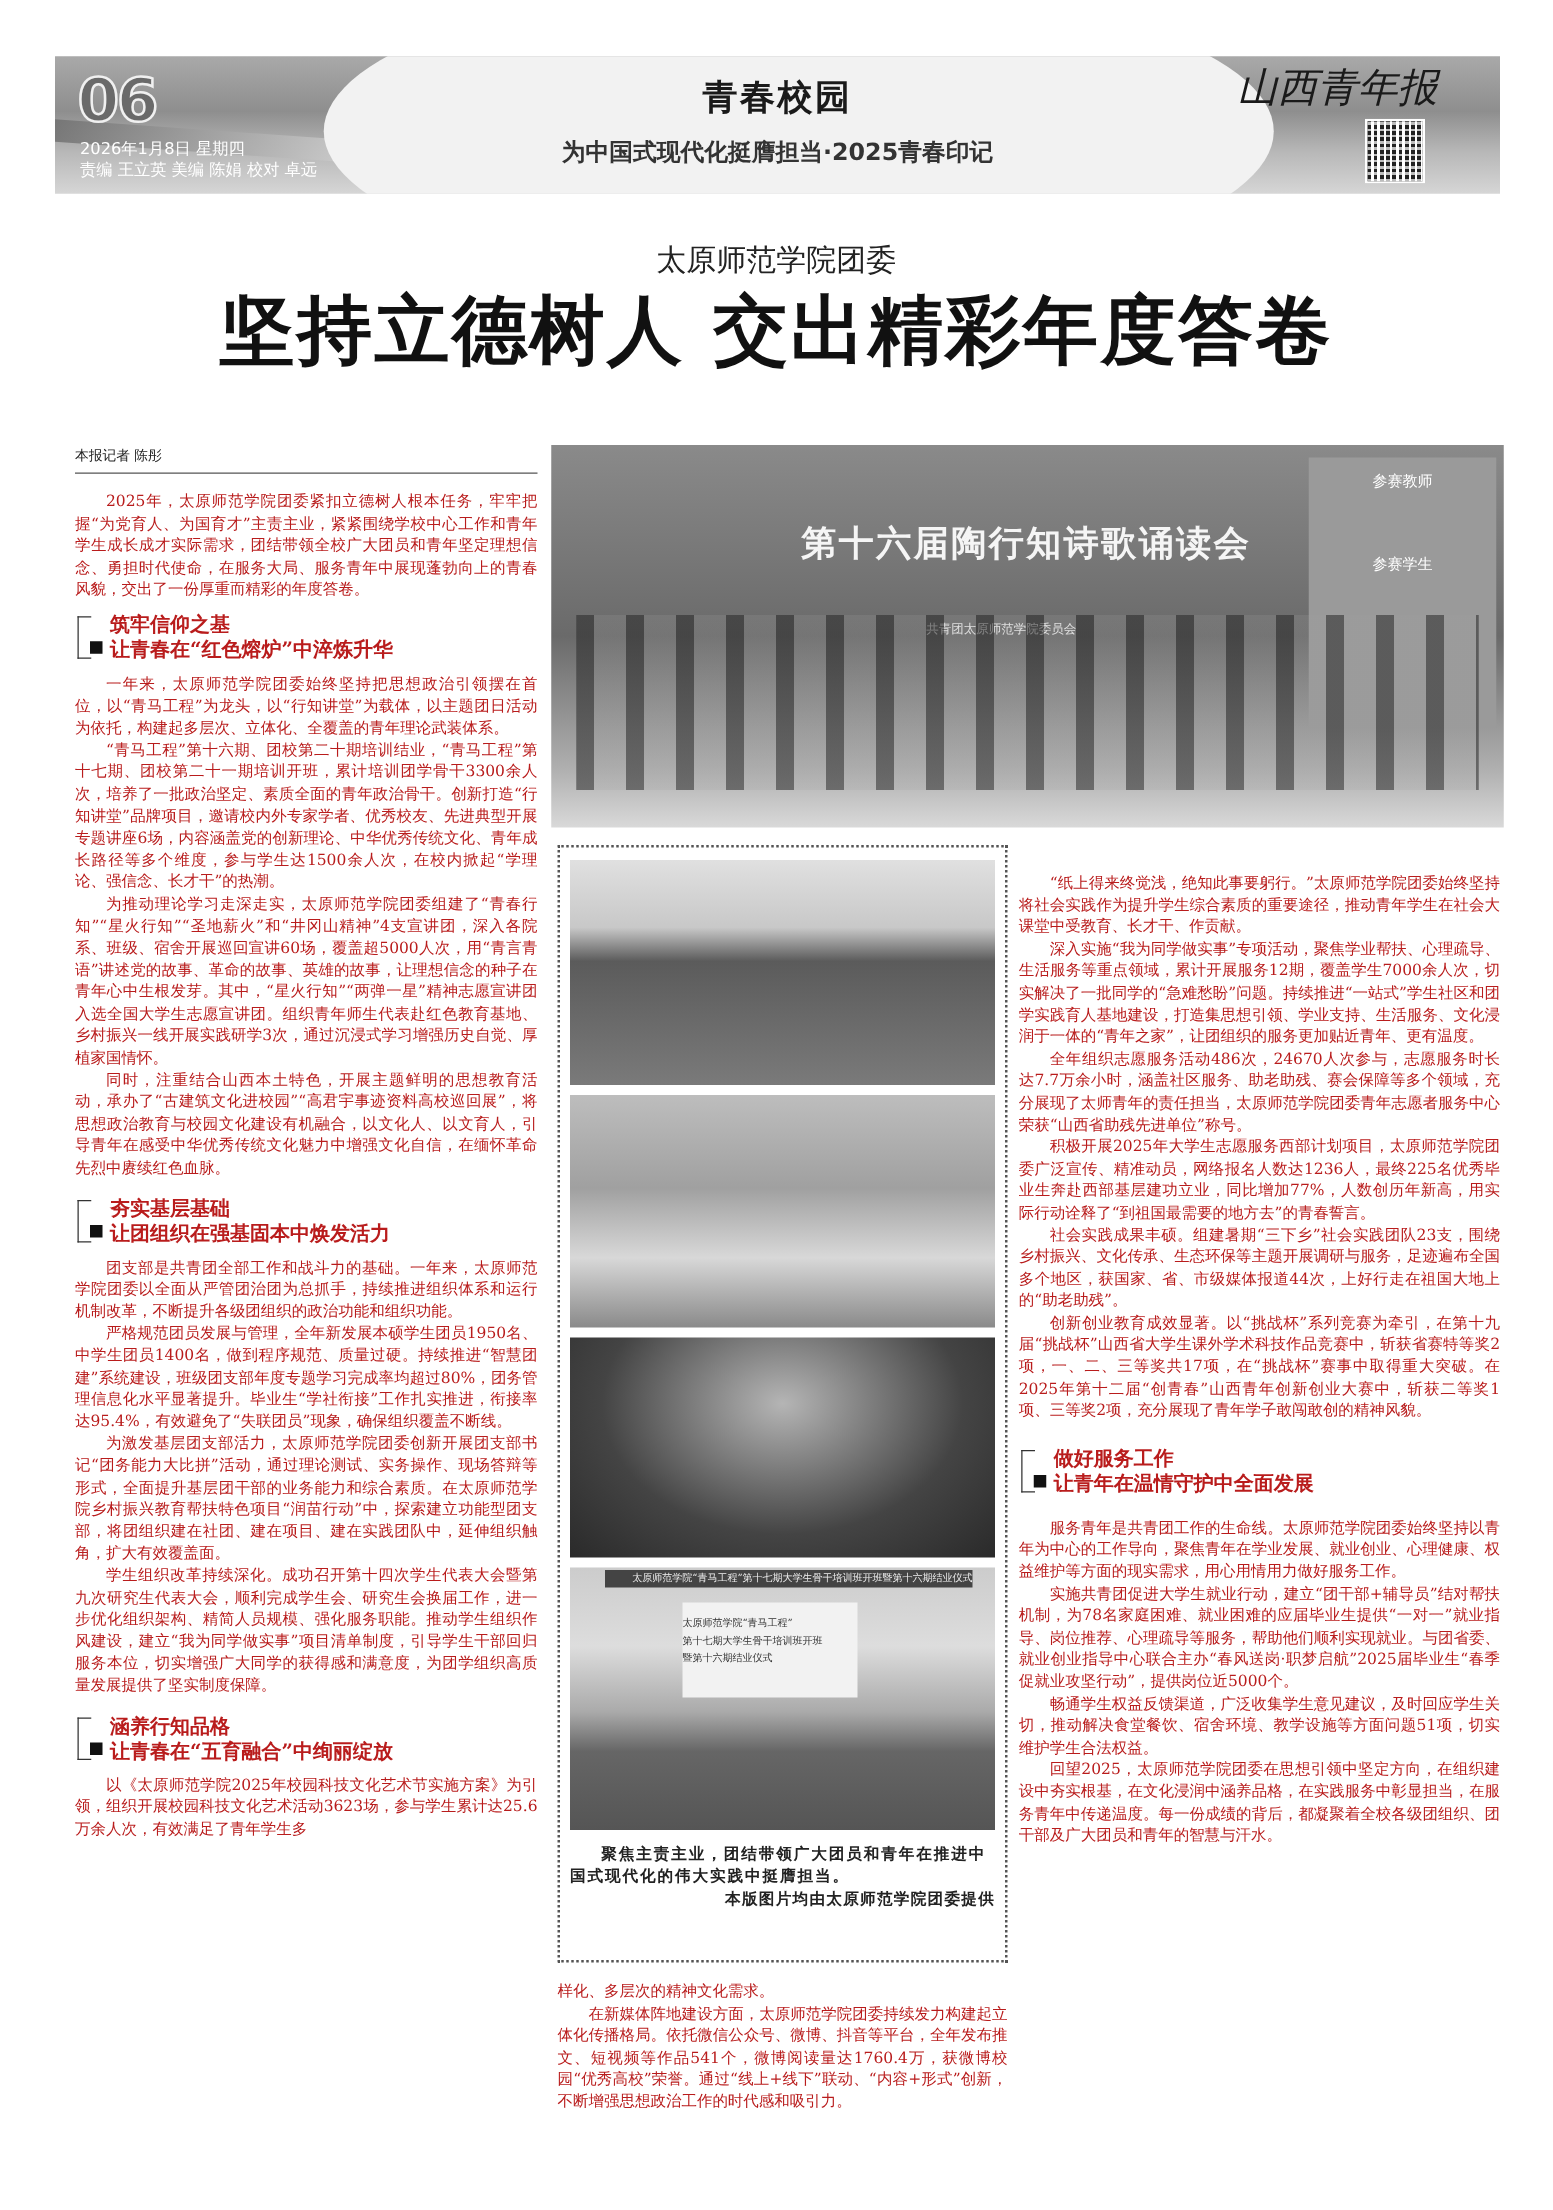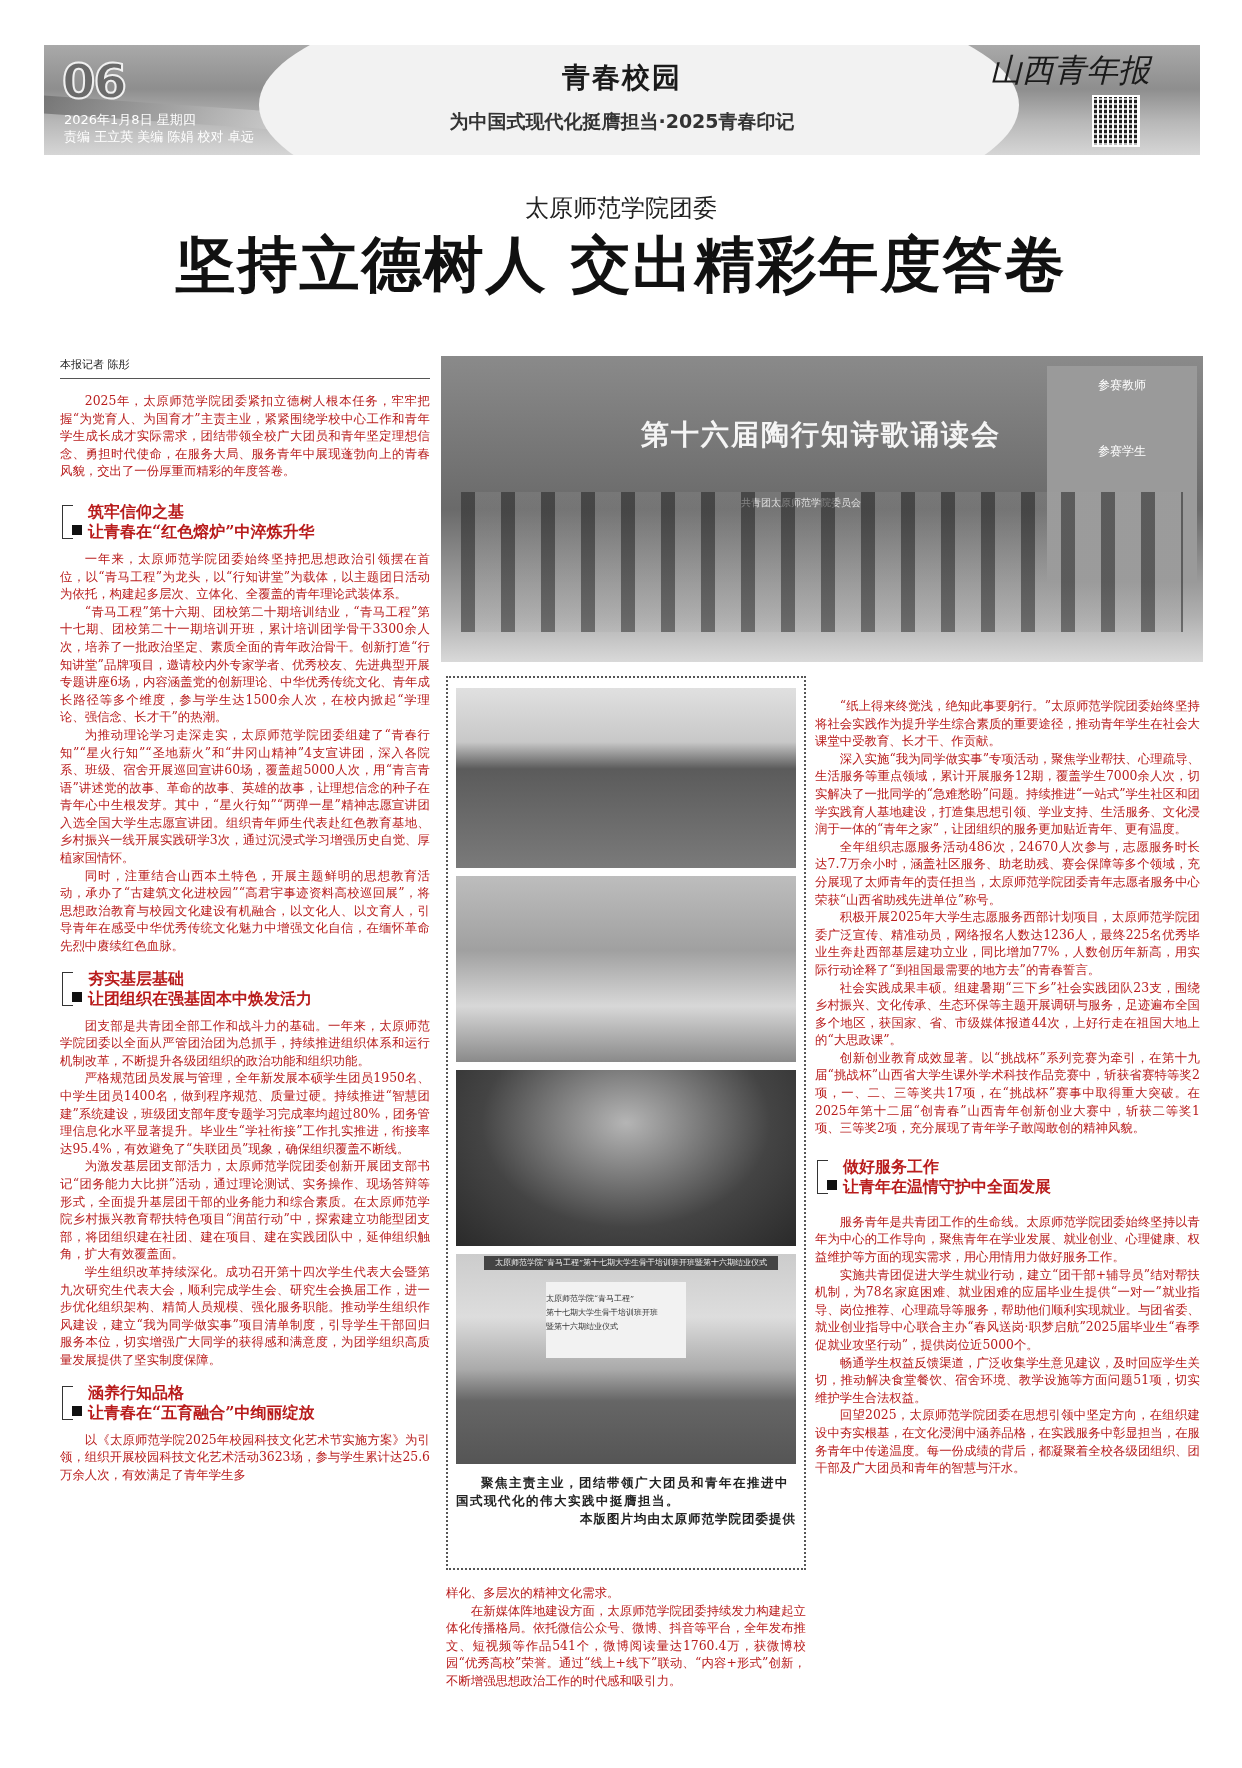--- a/index.html
+++ b/index.html
@@ -29,21 +29,21 @@
   .photo-main{left:441px;top:356px;width:762px;height:306px;background:linear-gradient(180deg,#8a8a8a 0%,#6a6a6a 50%,#b0b0b0 85%,#d9d9d9 100%);}
   .photo-main .screen-title{position:absolute;left:200px;top:60px;font-size:28px;color:#f5f5f5;font-weight:bold;letter-spacing:2px;}
   .photo-main .side{position:absolute;top:10px;width:150px;height:210px;background:#9a9a9a;color:#fff;font-size:12px;text-align:center;line-height:26px;padding-top:6px;}
   .photo-main .people{position:absolute;left:20px;right:20px;bottom:30px;height:140px;background:repeating-linear-gradient(90deg,rgba(40,40,40,.55) 0 14px,rgba(160,160,160,.2) 14px 40px);}
   .photo-box{position:absolute;left:446px;top:676px;width:356px;height:890px;border:2px dotted #555;}
   .ph{position:absolute;left:8px;width:340px;}
   .ph1{top:10px;height:180px;background:linear-gradient(180deg,#e0e0e0 0%,#c8c8c8 30%,#5b5b5b 45%,#7a7a7a 100%);}
   .ph2{top:198px;height:186px;background:linear-gradient(180deg,#bdbdbd 0%,#a0a0a0 40%,#d8d8d8 70%,#8a8a8a 100%);}
   .ph3{top:392px;height:176px;background:radial-gradient(ellipse at 50% 30%,#b5b5b5 0%,#444 60%,#2a2a2a 100%);}
   .ph4{top:576px;height:210px;background:linear-gradient(180deg,#ccc 0%,#ddd 30%,#aaa 55%,#666 70%,#555 100%);}
-  .ph4 .banner{position:absolute;left:28px;top:2px;right:18px;height:14px;background:#444;color:#eee;font-size:8px;line-height:14px;text-align:center;}
+  .ph4 .banner{position:absolute;left:28px;top:2px;right:18px;height:14px;background:#444;color:#eee;font-size:8px;line-height:14px;text-align:right;}
   .ph4 .screen{position:absolute;left:90px;top:28px;width:140px;height:66px;background:#f2f2f2;color:#333;font-size:8px;text-align:left;line-height:14px;padding-top:10px;}
   .caption{position:absolute;left:8px;top:796px;width:340px;font-family:"DejaVu Sans",sans-serif;font-size:12.5px;line-height:18px;font-weight:bold;color:#222;}
   .caption .c1{display:block;text-indent:2em;letter-spacing:1.5px;}
   .caption .c2{display:block;text-align:right;letter-spacing:1px;}
 </style>
 </head>
 <body>
 
 <div class="header">
   <div class="streak"></div>
@@ -59,21 +59,21 @@
   <div class="qr"></div>
 </div>
 
 <div class="kicker">太原师范学院团委</div>
 <div class="headline">坚持立德树人 交出精彩年度答卷</div>
 <div class="byline">本报记者 陈彤</div>
 
 <div class="col" style="left:60px;top:392px;width:370px;">
   <p>2025年，太原师范学院团委紧扣立德树人根本任务，牢牢把握“为党育人、为国育才”主责主业，紧紧围绕学校中心工作和青年学生成长成才实际需求，团结带领全校广大团员和青年坚定理想信念、勇担时代使命，在服务大局、服务青年中展现蓬勃向上的青春风貌，交出了一份厚重而精彩的年度答卷。</p>
 
-  <div class="sec-head" style="margin-top:22px;">
+  <div class="sec-head" style="margin-top:10px;">
     <span class="bracket"></span>
     <span class="sq"></span>
     <span class="l1">筑牢信仰之基</span>
     <span class="l2">让青春在“红色熔炉”中淬炼升华</span>
   </div>
   <p>一年来，太原师范学院团委始终坚持把思想政治引领摆在首位，以“青马工程”为龙头，以“行知讲堂”为载体，以主题团日活动为依托，构建起多层次、立体化、全覆盖的青年理论武装体系。</p>
   <p>“青马工程”第十六期、团校第二十期培训结业，“青马工程”第十七期、团校第二十一期培训开班，累计培训团学骨干3300余人次，培养了一批政治坚定、素质全面的青年政治骨干。创新打造“行知讲堂”品牌项目，邀请校内外专家学者、优秀校友、先进典型开展专题讲座6场，内容涵盖党的创新理论、中华优秀传统文化、青年成长路径等多个维度，参与学生达1500余人次，在校内掀起“学理论、强信念、长才干”的热潮。</p>
   <p>为推动理论学习走深走实，太原师范学院团委组建了“青春行知”“星火行知”“圣地薪火”和“井冈山精神”4支宣讲团，深入各院系、班级、宿舍开展巡回宣讲60场，覆盖超5000人次，用“青言青语”讲述党的故事、革命的故事、英雄的故事，让理想信念的种子在青年心中生根发芽。其中，“星火行知”“两弹一星”精神志愿宣讲团入选全国大学生志愿宣讲团。组织青年师生代表赴红色教育基地、乡村振兴一线开展实践研学3次，通过沉浸式学习增强历史自觉、厚植家国情怀。</p>
   <p>同时，注重结合山西本土特色，开展主题鲜明的思想教育活动，承办了“古建筑文化进校园”“高君宇事迹资料高校巡回展”，将思想政治教育与校园文化建设有机融合，以文化人、以文育人，引导青年在感受中华优秀传统文化魅力中增强文化自信，在缅怀革命先烈中赓续红色血脉。</p>
 
@@ -129,21 +129,21 @@
 <div class="col" style="left:446px;top:1584px;width:360px;">
   <p style="text-indent:0;">样化、多层次的精神文化需求。</p>
   <p>在新媒体阵地建设方面，太原师范学院团委持续发力构建起立体化传播格局。依托微信公众号、微博、抖音等平台，全年发布推文、短视频等作品541个，微博阅读量达1760.4万，获微博校园“优秀高校”荣誉。通过“线上+线下”联动、“内容+形式”创新，不断增强思想政治工作的时代感和吸引力。</p>
 </div>
 
 <div class="col" style="left:815px;top:697px;width:385px;">
   <p>“纸上得来终觉浅，绝知此事要躬行。”太原师范学院团委始终坚持将社会实践作为提升学生综合素质的重要途径，推动青年学生在社会大课堂中受教育、长才干、作贡献。</p>
   <p>深入实施“我为同学做实事”专项活动，聚焦学业帮扶、心理疏导、生活服务等重点领域，累计开展服务12期，覆盖学生7000余人次，切实解决了一批同学的“急难愁盼”问题。持续推进“一站式”学生社区和团学实践育人基地建设，打造集思想引领、学业支持、生活服务、文化浸润于一体的“青年之家”，让团组织的服务更加贴近青年、更有温度。</p>
   <p>全年组织志愿服务活动486次，24670人次参与，志愿服务时长达7.7万余小时，涵盖社区服务、助老助残、赛会保障等多个领域，充分展现了太师青年的责任担当，太原师范学院团委青年志愿者服务中心荣获“山西省助残先进单位”称号。</p>
   <p>积极开展2025年大学生志愿服务西部计划项目，太原师范学院团委广泛宣传、精准动员，网络报名人数达1236人，最终225名优秀毕业生奔赴西部基层建功立业，同比增加77%，人数创历年新高，用实际行动诠释了“到祖国最需要的地方去”的青春誓言。</p>
-  <p>社会实践成果丰硕。组建暑期“三下乡”社会实践团队23支，围绕乡村振兴、文化传承、生态环保等主题开展调研与服务，足迹遍布全国多个地区，获国家、省、市级媒体报道44次，上好行走在祖国大地上的“大思政课”。</p>
+  <p>社会实践成果丰硕。组建暑期“三下乡”社会实践团队23支，围绕乡村振兴、文化传承、生态环保等主题开展调研与服务，足迹遍布全国多个地区，获国家、省、市级媒体报道44次，上好行走在祖国大地上的“助老助残”。</p>
   <p>创新创业教育成效显著。以“挑战杯”系列竞赛为牵引，在第十九届“挑战杯”山西省大学生课外学术科技作品竞赛中，斩获省赛特等奖2项，一、二、三等奖共17项，在“挑战杯”赛事中取得重大突破。在2025年第十二届“创青春”山西青年创新创业大赛中，斩获二等奖1项、三等奖2项，充分展现了青年学子敢闯敢创的精神风貌。</p>
 
   <div class="sec-head" style="margin-top:20px;margin-bottom:16px;">
     <span class="bracket"></span>
     <span class="sq"></span>
     <span class="l1">做好服务工作</span>
     <span class="l2">让青年在温情守护中全面发展</span>
   </div>
   <p>服务青年是共青团工作的生命线。太原师范学院团委始终坚持以青年为中心的工作导向，聚焦青年在学业发展、就业创业、心理健康、权益维护等方面的现实需求，用心用情用力做好服务工作。</p>
   <p>实施共青团促进大学生就业行动，建立“团干部+辅导员”结对帮扶机制，为78名家庭困难、就业困难的应届毕业生提供“一对一”就业指导、岗位推荐、心理疏导等服务，帮助他们顺利实现就业。与团省委、就业创业指导中心联合主办“春风送岗·职梦启航”2025届毕业生“春季促就业攻坚行动”，提供岗位近5000个。</p>

